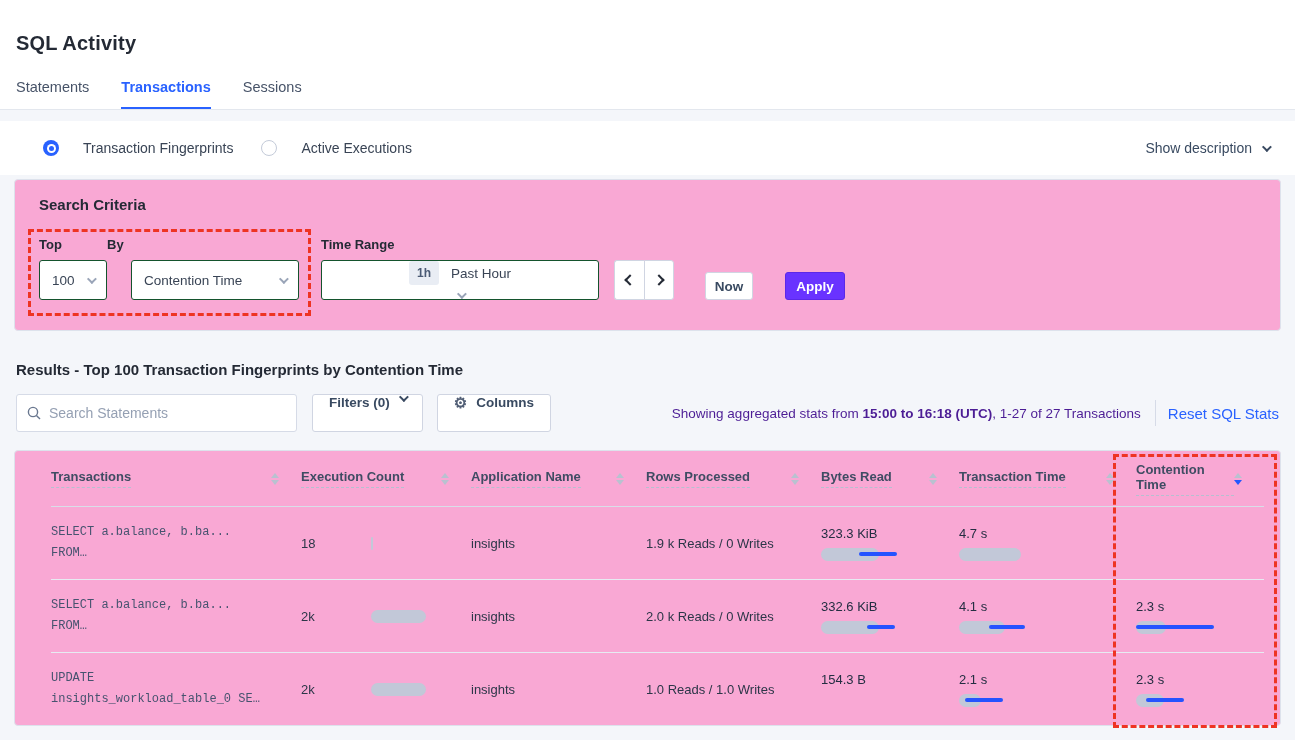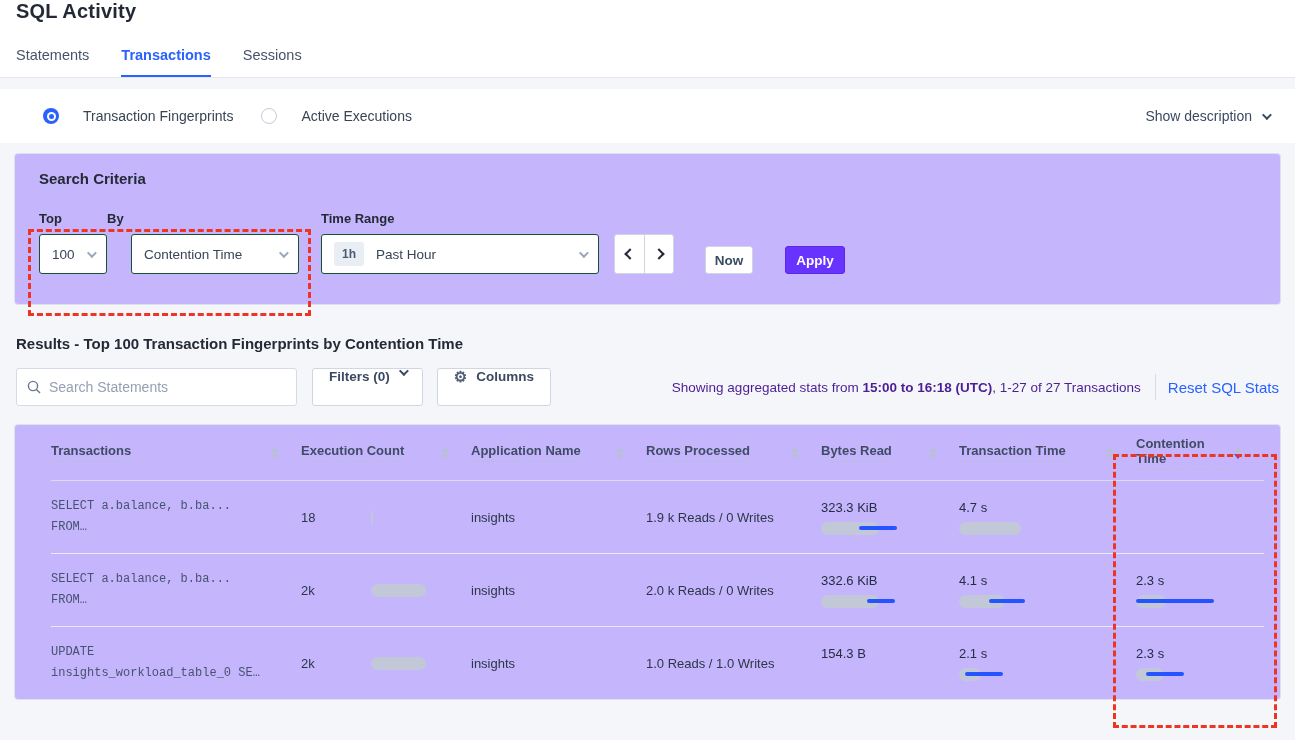--- a/index.html
+++ b/index.html
@@ -5,50 +5,50 @@
   * { margin:0; padding:0; box-sizing:border-box; }
   html,body { width:1295px; height:740px; }
   body {
     font-family:"Liberation Sans", sans-serif;
     background:#f4f6fa;
     color:#242a35;
     position:relative;
     overflow:hidden;
   }
   
-  .header-band { background:#fff; padding:0 16px 0 16px; border-bottom:1px solid #e3e7ee; }
+  .header-band { background:#fff; padding:32px 16px 0 16px; border-bottom:1px solid #e3e7ee; }
   .page-title { font-size:20px; font-weight:700; color:#242a35; letter-spacing:.2px; }
   .tabs { display:flex; gap:32px; margin-top:24px; }
   .tab { font-size:14.5px; color:#475368; padding-bottom:12px; cursor:pointer; border-bottom:2px solid transparent; }
   .tab.active { color:#2962ff; font-weight:700; border-bottom-color:#2962ff; }
   
   .radio-band { background:#fff; margin-top:11px; height:54px; display:flex; align-items:center; justify-content:space-between; padding:0 26px 0 16px; }
   .radio-group { display:flex; align-items:center; gap:28px; margin-left:27px; }
   .radio-item { display:flex; align-items:center; gap:24px; font-size:14px; color:#394455; }
   .radio-outer { width:16px; height:16px; border-radius:50%; border:1px solid #c4cbd9; background:#fff; display:flex; align-items:center; justify-content:center; }
   .radio-outer.selected { border:none; background:#2962ff; }
   .radio-mid { width:9px; height:9px; border-radius:50%; background:#fff; display:flex; align-items:center; justify-content:center; }
   .radio-core { width:5px; height:5px; border-radius:50%; background:#2962ff; }
   .show-desc { display:flex; align-items:center; gap:10px; font-size:14px; color:#394a61; cursor:pointer; }
   
   .chev { display:inline-block; width:7px; height:7px; border-right:2px solid #394a61; border-bottom:2px solid #394a61; }
   .chev.down { transform:rotate(45deg) translateY(-2px); }
   .chev.light { border-color:#9aa5b8; }
   .chev.left { transform:rotate(135deg); border-color:#242a35; border-width:2.5px; width:8px; height:8px; }
   .chev.right { transform:rotate(-45deg); border-color:#242a35; border-width:2.5px; width:8px; height:8px; }
   
-  .card { background:#c4b5fd; border:1px solid #dde2ec; border-radius:4px; margin:10px 14px 0 14px; }
+  .card { background:#f9a8d4; border:1px solid #dde2ec; border-radius:4px; margin:4px 14px 0 14px; }
   .search-card { padding:16px 24px 30px 24px; }
   .sc-heading { font-size:15px; font-weight:700; color:#242a35; }
   .sc-fields { display:flex; align-items:flex-end; margin-top:24px; }
   .field label { display:block; font-size:13px; font-weight:700; color:#242a35; margin-bottom:8px; }
   .selectbox { height:40px; border:1px solid #14532d; border-radius:3px; background:#fff; display:flex; align-items:center; justify-content:space-between; padding:0 12px; font-size:13.5px; color:#394455; cursor:pointer; }
   .w-top { width:68px; }
   .w-by { width:168px; margin-left:24px; }
-  .w-tr { width:278px; margin-left:22px; }
+  .w-tr { width:278px; margin-left:22px;flex-direction:column; }
   .tr-left { display:flex; align-items:center; gap:12px; }
   .badge-1h { background:#e9edf4; color:#4a5a74; font-weight:700; font-size:12px; padding:5px 8px; border-radius:3px; }
   .btn-group { display:flex; margin-left:15px; }
   .nav-btn { width:30px; height:40px; background:#fff; border:1px solid #d0d5e2; display:flex; align-items:center; justify-content:center; cursor:pointer; }
   .nav-btn:first-child { border-radius:3px 0 0 3px; border-right:none; }
   .nav-btn:last-child { border-radius:0 3px 3px 0; }
   .btn { height:28px; border-radius:3px; border:1px solid #d0d5e2; background:#fff; font-size:13.5px; font-weight:700; color:#394a61; display:flex; align-items:center; justify-content:center; cursor:pointer; font-family:"Liberation Sans", sans-serif; }
   .btn-now { width:48px; margin-left:31px; }
   .btn-apply { width:60px; margin-left:32px; background:#6933ff; border-color:#5b28e8; color:#fff; }
   

